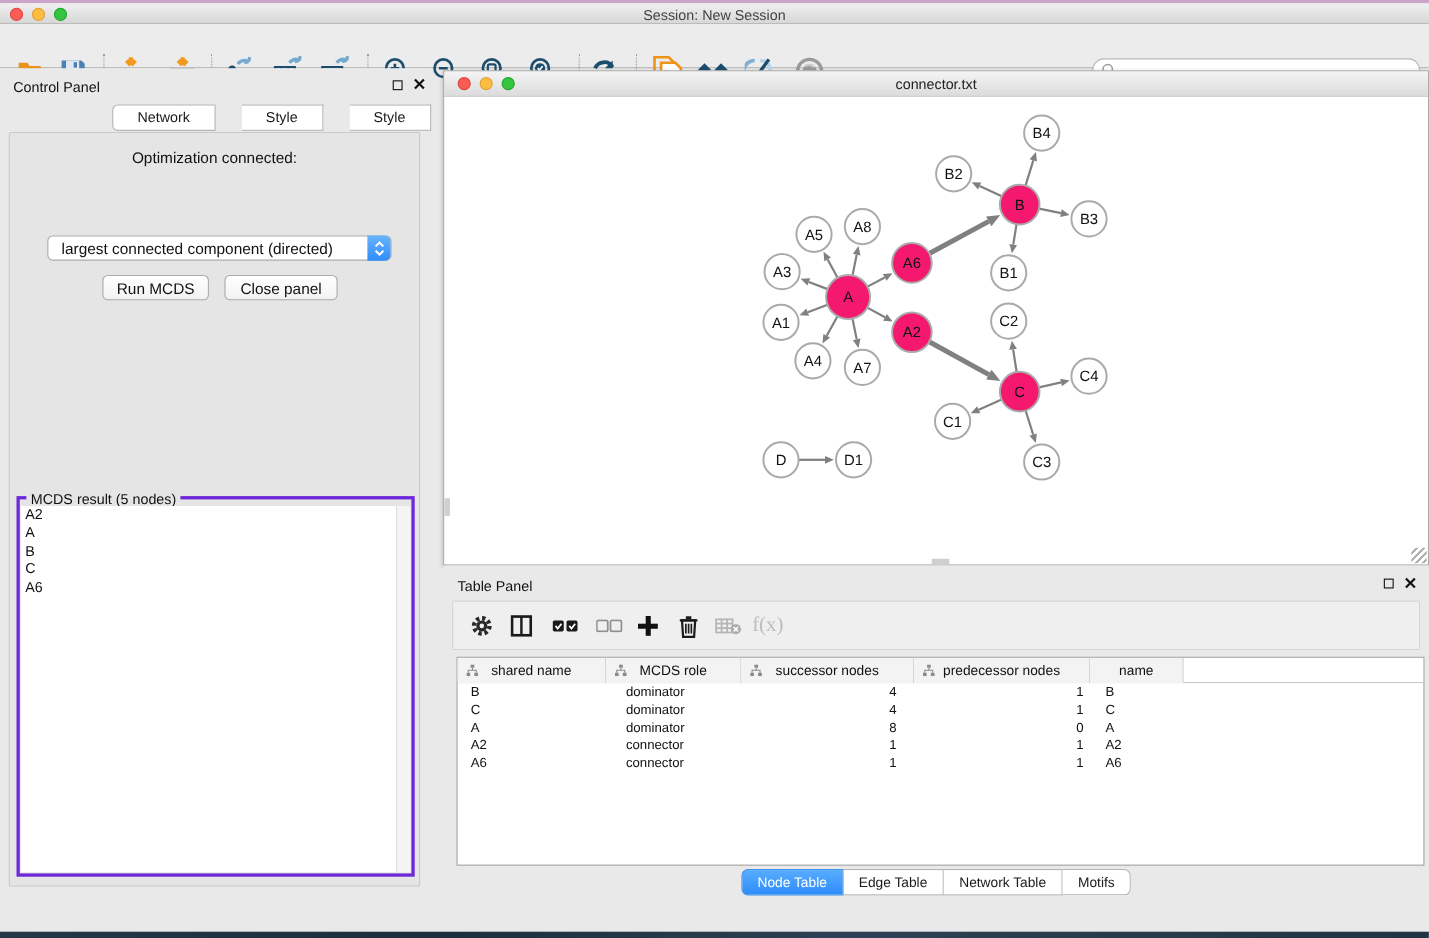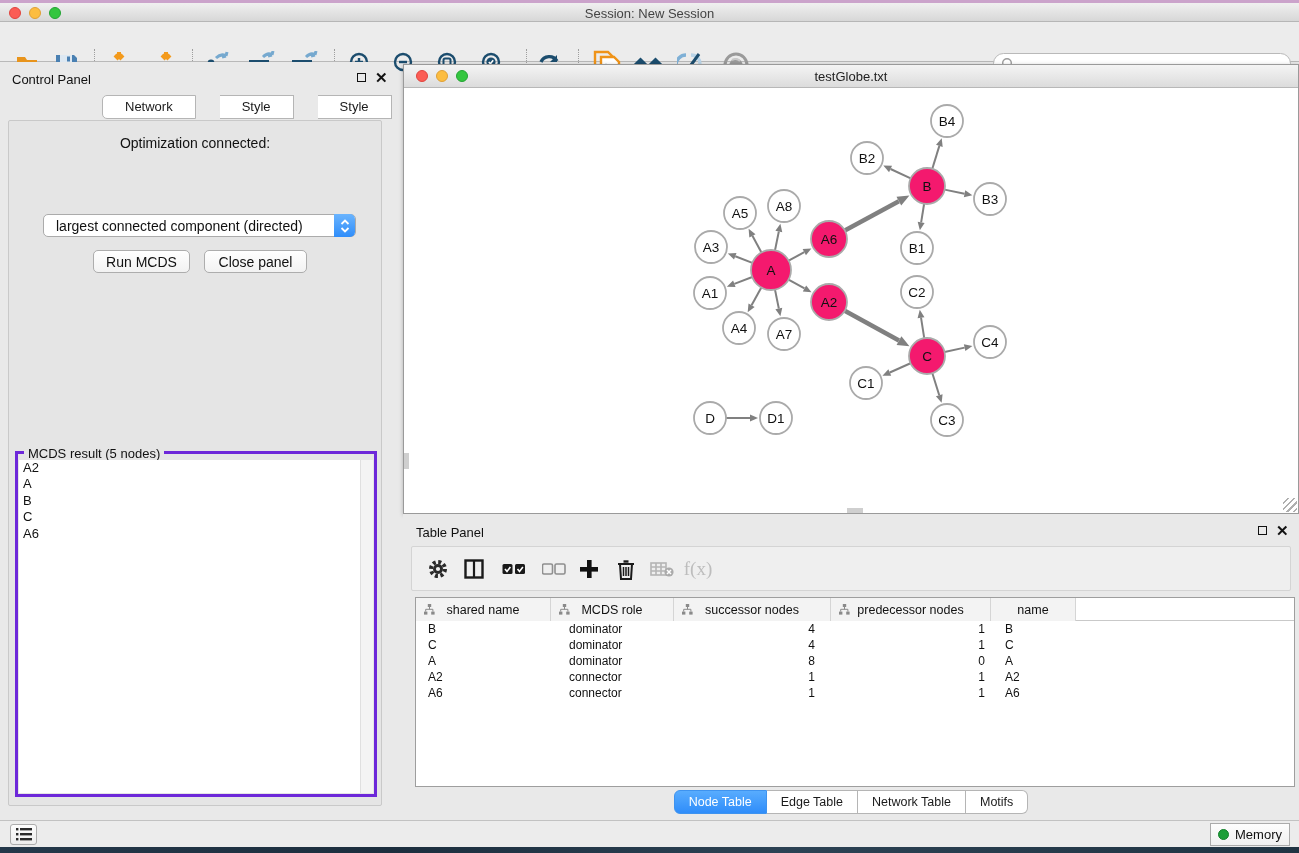--- a/index.html
+++ b/index.html
@@ -317,21 +317,21 @@
     </div>
   </div>
 
   <div class="net-frame">
     <div class="net-titlebar">
       <div class="lights">
         <div class="light red"></div>
         <div class="light yellow"></div>
         <div class="light green"></div>
       </div>
-      <div class="net-title">testGlobe.txt</div>
+      <div class="net-title">connector.txt</div>
     </div>
     <div class="net-canvas">
       <svg id="net-svg" width="894" height="425" viewBox="0 0 894 425">
           <line x1="357.4445610618003" y1="164.43032195234252" x2="348.42207061965956" y2="147.84058146195474" stroke="#808080" stroke-width="2"></line>
           <polygon points="344.5998950443797,140.81271024289174 351.4967642779996,146.1683796477698 345.3473769613195,149.5127832761397" fill="#808080"></polygon>
           <line x1="370.9811984858021" y1="162.40025360835892" x2="374.8244419684573" y2="143.4796703091334" stroke="#808080" stroke-width="2"></line>
           <polygon points="376.4169213627781,135.63977175247697 378.25439758699446,144.17638004414877 371.3944863499201,142.78296057411805" fill="#808080"></polygon>
           <line x1="348.325077653959" y1="174.84127976735095" x2="331.2773990498533" y2="168.30633630244378" stroke="#808080" stroke-width="2"></line>
           <polygon points="323.8074301114369,165.44284820938415 332.53017509056684,165.0382248918866 330.0246230091397,171.57444771300095" fill="#808080"></polygon>
           <line x1="348.28605427212415" y1="189.0560778973958" x2="330.32812944623856" y2="195.82709873338544" stroke="#808080" stroke-width="2"></line>
@@ -569,32 +569,14 @@
     </div>
 
     <div class="bottom-tabs" id="bottom-tabs">
         <div class="bt active">Node Table</div>
         <div class="bt">Edge Table</div>
         <div class="bt">Network Table</div>
         <div class="bt">Motifs</div>
       </div>
   </div>
 
-  <div class="status-bar">
-    <div class="list-btn">
-      <svg width="16" height="13" viewBox="0 0 16 13">
-          <g fill="#2A2A2A">
-            <rect x="0" y="0" width="2.4" height="2.4"></rect>
-            <rect x="4" y="0" width="12" height="2.4"></rect>
-            <rect x="0" y="5" width="2.4" height="2.4"></rect>
-            <rect x="4" y="5" width="12" height="2.4"></rect>
-            <rect x="0" y="10" width="2.4" height="2.4"></rect>
-            <rect x="4" y="10" width="12" height="2.4"></rect>
-          </g>
-        </svg>
-    </div>
-    <div class="memory-btn">
-      <div class="mem-dot"></div>
-      <span>Memory</span>
-    </div>
-  </div>
   <div class="wallpaper-strip-bottom"></div>
 </div>
 
 </body></html>

